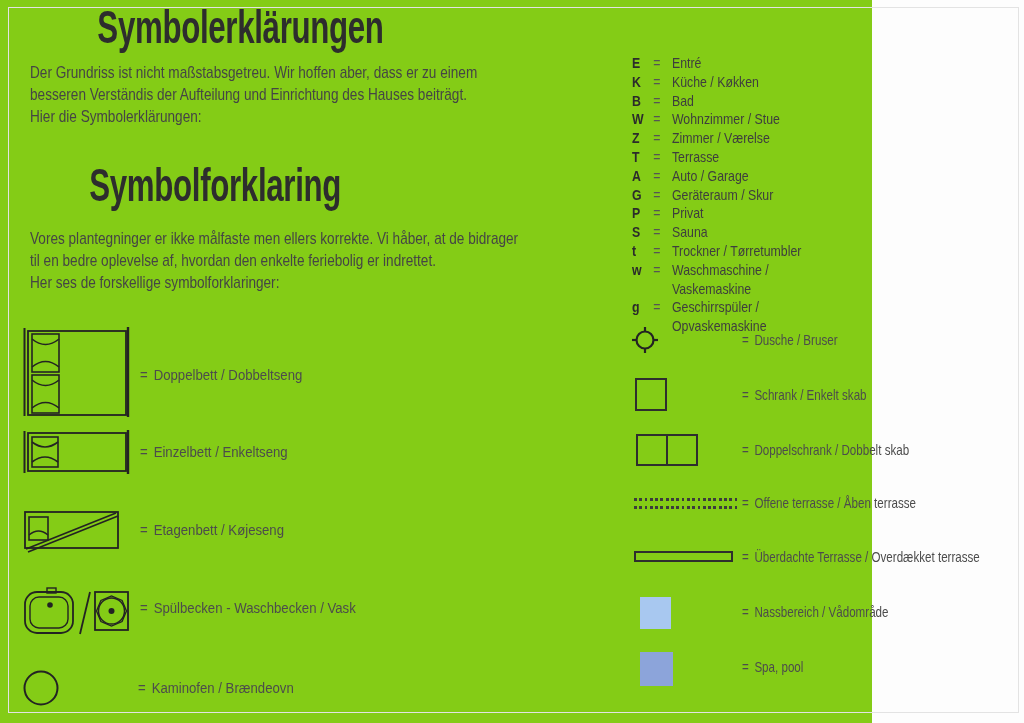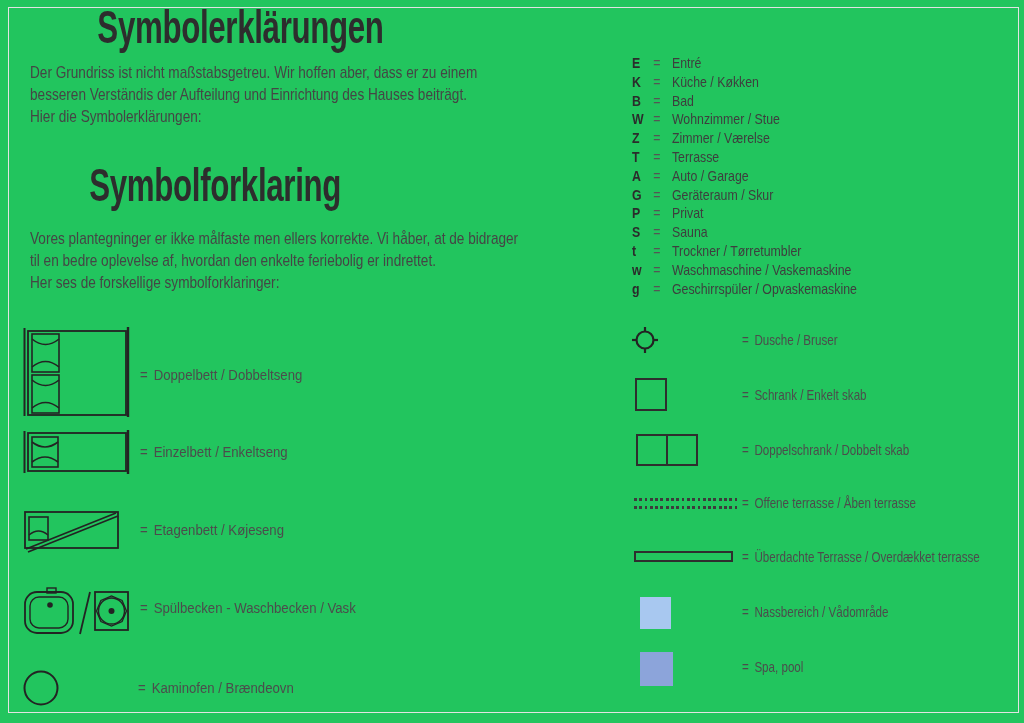--- a/index.html
+++ b/index.html
@@ -1,18 +1,18 @@
 <!DOCTYPE html>
 <html><head>
 <meta charset="utf-8">
 <style>
   * { margin:0; padding:0; box-sizing:border-box; }
   html,body { width:1024px; height:723px; background:#fdfdfd; overflow:hidden;
               font-family:"Liberation Sans", sans-serif; }
-  .page { position:relative; width:1024px; height:723px; background:#22c55e; }
+  .page { position:relative; width:872px; height:723px; background:#84cc16; }
   .page-edge { position:absolute; left:8px; top:7px; width:1011px; height:706px;
                border:1px solid #e3e3e3; }
 
   .h-title { position:absolute; left:30px; font-size:46px; font-weight:700;
              letter-spacing:-0.5px; color:#2d2d2d; line-height:50px;
              transform:scaleX(0.68); }
   .para { position:absolute; left:30px; font-size:17px; color:#454545;
           line-height:22px; transform:scaleX(0.8); transform-origin:0 0; }
   .para div { white-space:nowrap; }
 

